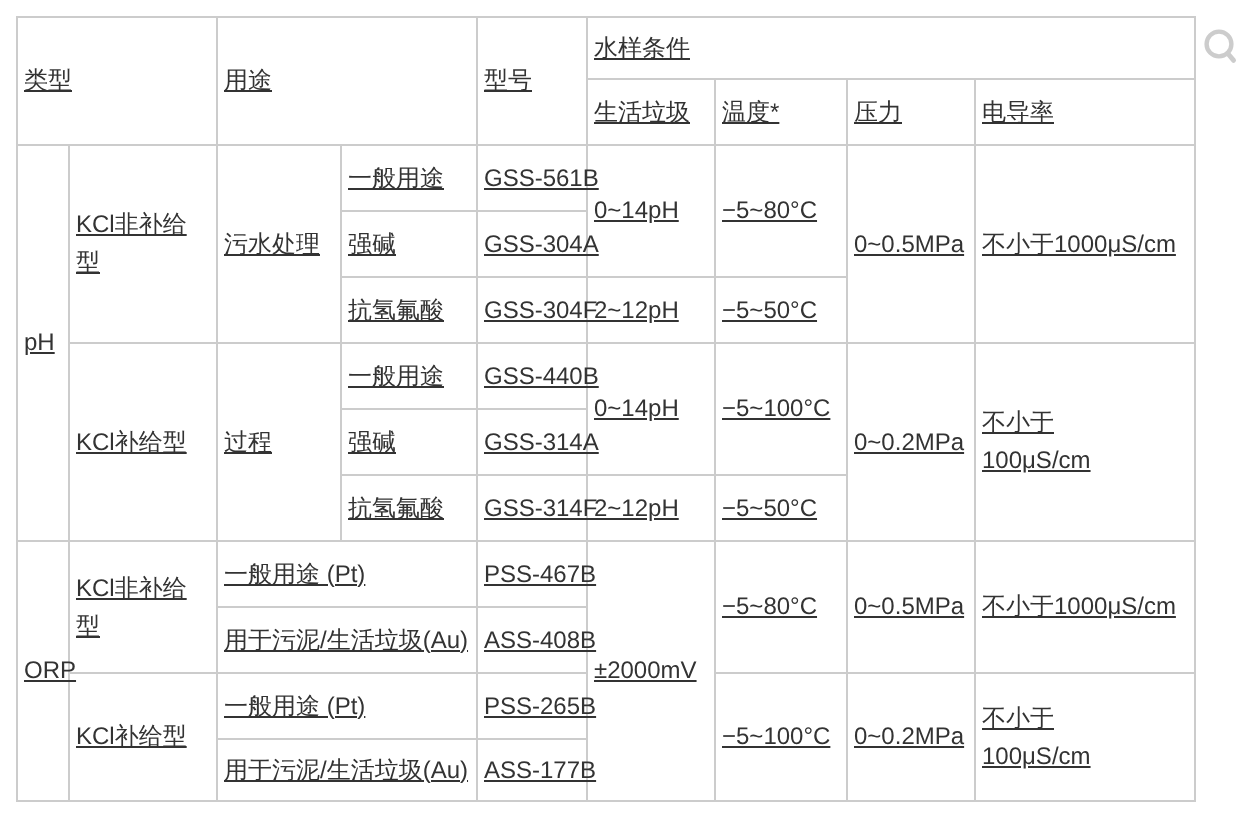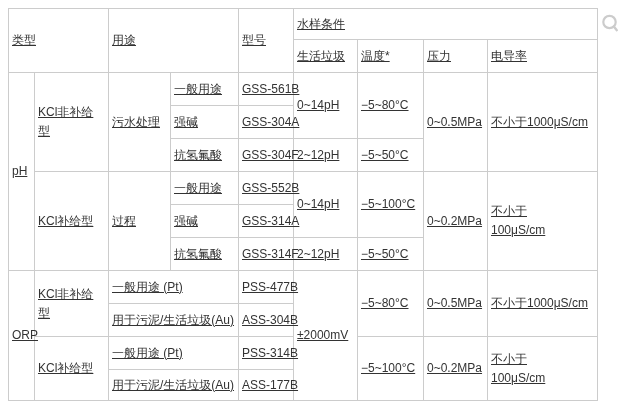--- a/index.html
+++ b/index.html
@@ -75,21 +75,21 @@
       <td>抗氢氟酸</td>
       <td class="nowrap">GSS-304F</td>
       <td class="nowrap">2~12pH</td>
       <td class="nowrap">−5~50°C</td>
     </tr>
 
     <tr class="h33">
       <td rowspan="3">KCl补给型</td>
       <td rowspan="3">过程</td>
       <td>一般用途</td>
-      <td class="nowrap">GSS-552B</td>
+      <td class="nowrap">GSS-440B</td>
       <td rowspan="2" class="nowrap">0~14pH</td>
       <td rowspan="2" class="nowrap">−5~100°C</td>
       <td rowspan="3" class="nowrap">0~0.2MPa</td>
       <td rowspan="3">
         <span class="line">不小于</span>
         <span class="line">100μS/cm</span>
       </td>
     </tr>
     <tr class="h33">
       <td>强碱</td>
@@ -99,35 +99,35 @@
       <td>抗氢氟酸</td>
       <td class="nowrap">GSS-314F</td>
       <td class="nowrap">2~12pH</td>
       <td class="nowrap">−5~50°C</td>
     </tr>
 
     <tr class="h33">
       <td rowspan="4">ORP</td>
       <td rowspan="2">KCl非补给型</td>
       <td colspan="2">一般用途 (Pt)</td>
-      <td class="nowrap">PSS-477B</td>
+      <td class="nowrap">PSS-467B</td>
       <td rowspan="4" class="nowrap">±2000mV</td>
       <td rowspan="2" class="nowrap">−5~80°C</td>
       <td rowspan="2" class="nowrap">0~0.5MPa</td>
       <td rowspan="2">不小于1000μS/cm</td>
     </tr>
     <tr class="h33">
       <td colspan="2">用于污泥/生活垃圾(Au)</td>
-      <td class="nowrap">ASS-304B</td>
+      <td class="nowrap">ASS-408B</td>
     </tr>
 
     <tr class="h33">
       <td rowspan="2">KCl补给型</td>
       <td colspan="2">一般用途 (Pt)</td>
-      <td class="nowrap">PSS-314B</td>
+      <td class="nowrap">PSS-265B</td>
       <td rowspan="2" class="nowrap">−5~100°C</td>
       <td rowspan="2" class="nowrap">0~0.2MPa</td>
       <td rowspan="2">
         <span class="line">不小于</span>
         <span class="line">100μS/cm</span>
       </td>
     </tr>
     <tr class="h31">
       <td colspan="2">用于污泥/生活垃圾(Au)</td>
       <td class="nowrap">ASS-177B</td>

